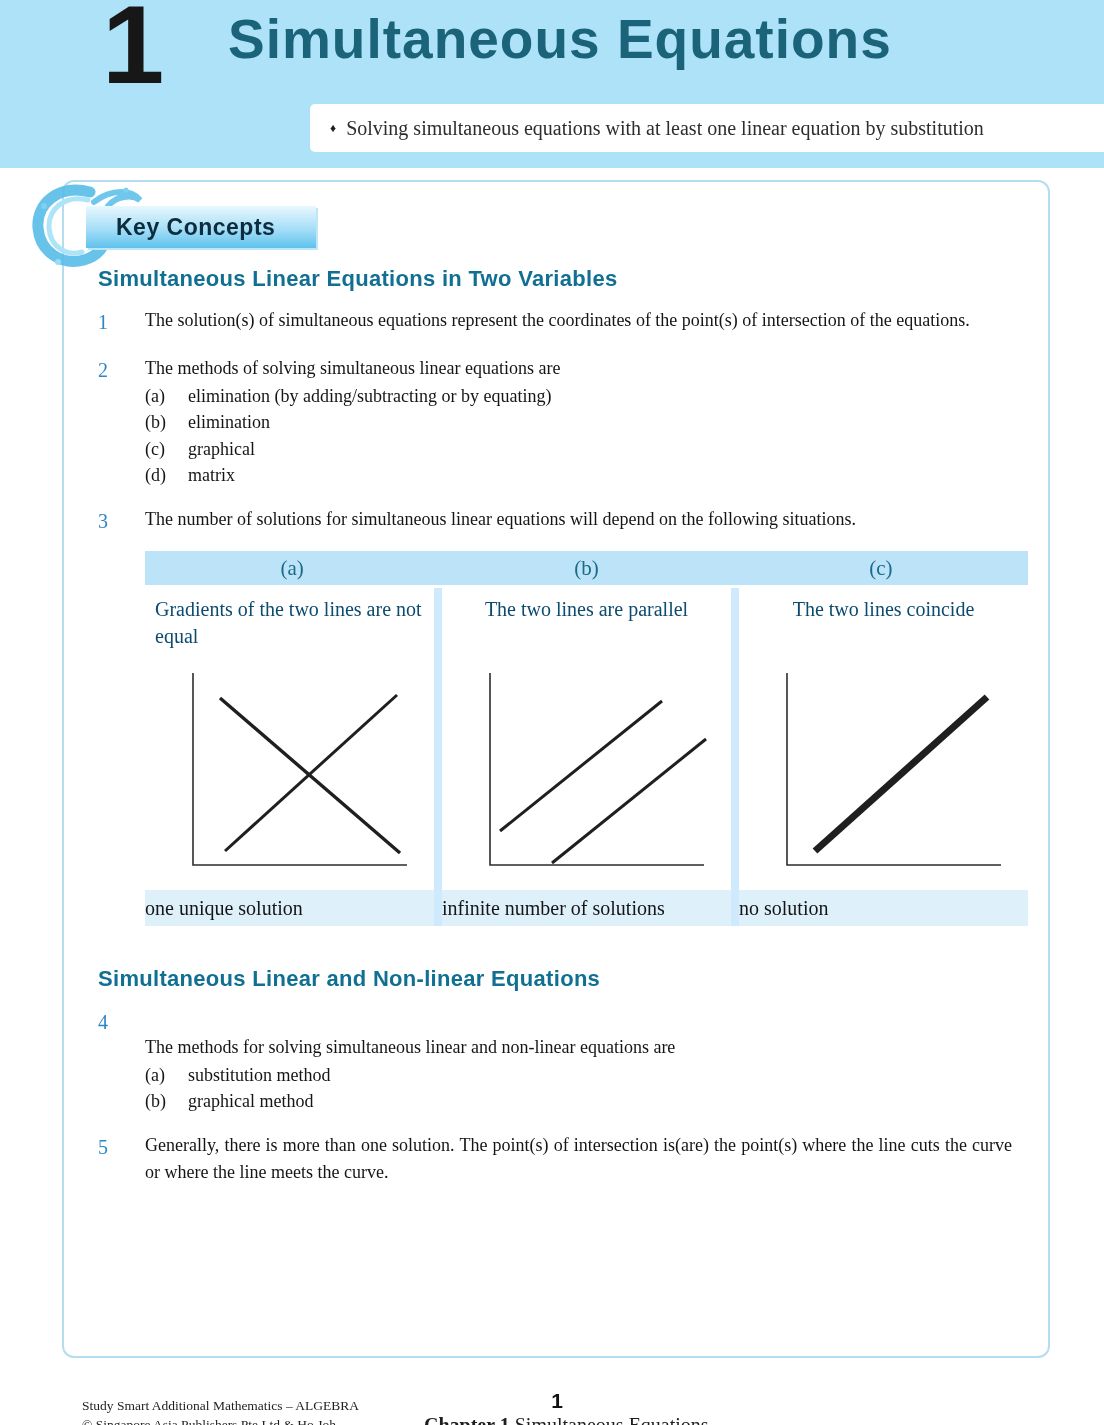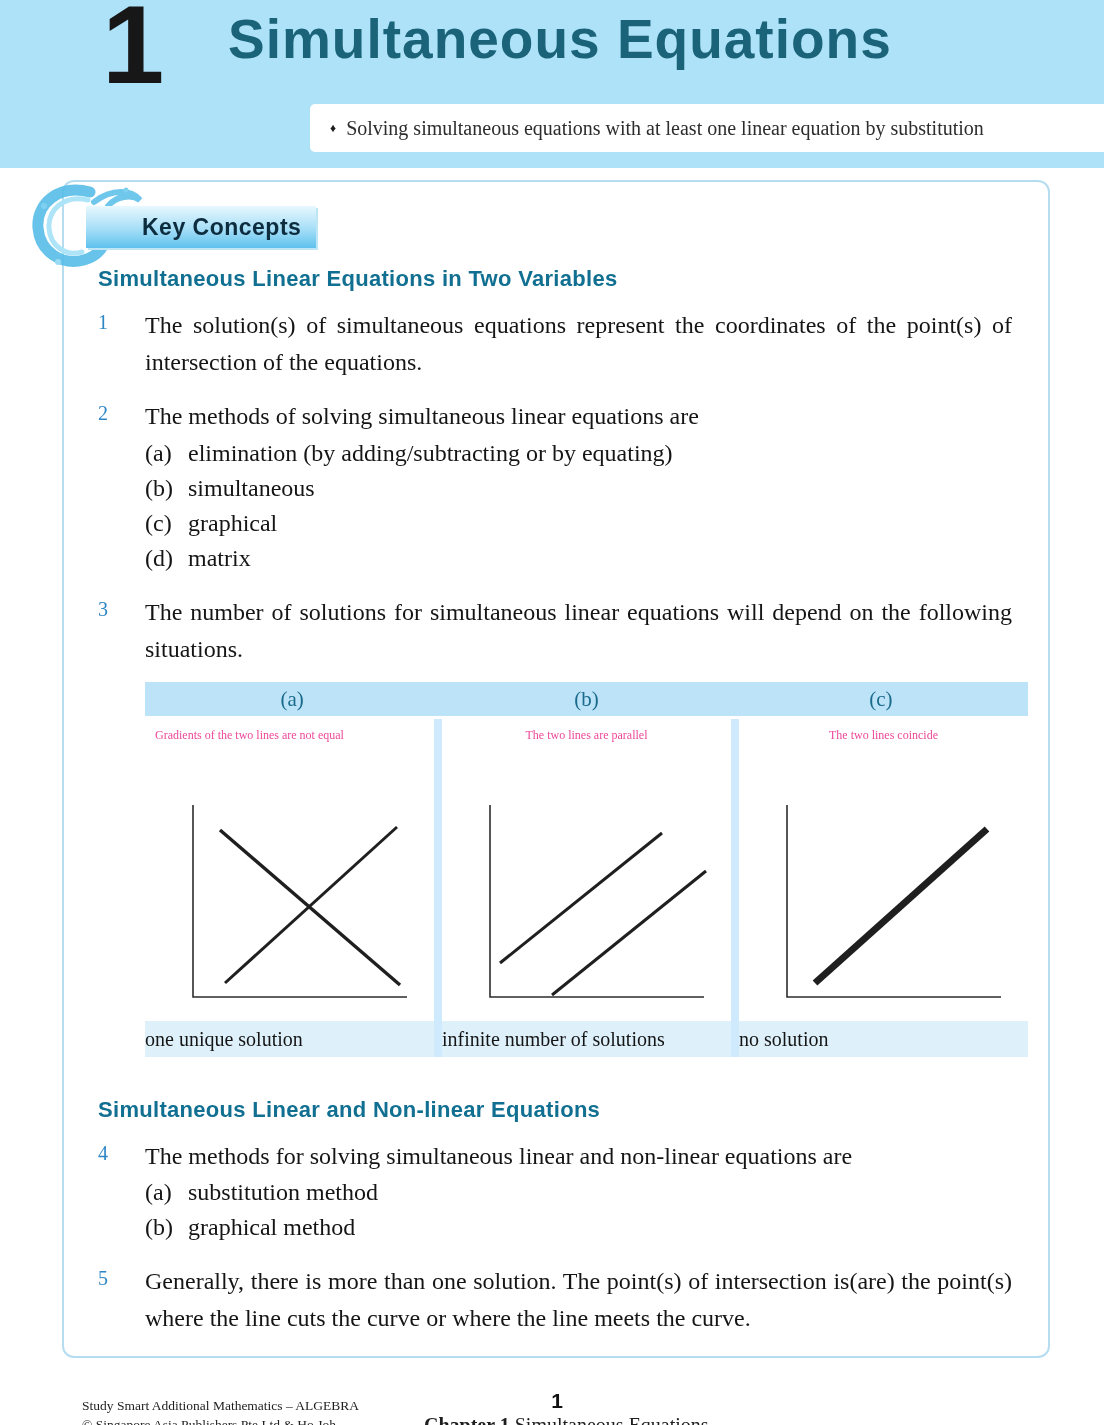--- a/index.html
+++ b/index.html
@@ -35,50 +35,50 @@
     background:#ffffff; border:2px solid #b5ddef; border-radius:12px;
     box-sizing:border-box;
   }
   .kc-badge {
     position:absolute; left:22px; top:24px; width:230px; height:42px;
     background:linear-gradient(180deg,#e8f8fe 0%,#a6def7 55%,#5fc2ed 100%);
     box-shadow:2px 2px 0 #bfe6f7;
   }
   .kc-badge .kc-label {
     font-family:"Liberation Sans", sans-serif; font-weight:800; font-size:23px;
-    color:#0d2c3e; line-height:42px; padding-left:56px; letter-spacing:.5px; display:block;
+    color:#0d2c3e; line-height:42px; padding-left:30px; letter-spacing:.5px; display:block;
   }
   .splash { position:absolute; left:-36px; top:-2px; pointer-events:none; }
 
   .panel-content { position:absolute; left:0; top:84px; right:16px; }
 
   .section-heading {
     font-family:"Liberation Sans", sans-serif; font-weight:700; font-size:22px;
     color:#117092; margin:0 0 15px 34px; letter-spacing:.3px;
   }
   .section-heading.second { margin-top:40px; }
 
   .list-item { display:flex; margin:0 20px 14px 34px; }
   .list-item .num { width:47px; flex:none; color:#2e86c4; font-size:20px; line-height:1.55; }
-  .list-item .txt { flex:1; font-size:24px; line-height:1.55; color:#151515; text-align:justify; }
+  .list-item .txt { flex:1; font-size:18px; line-height:1.55; color:#151515; text-align:justify; }
   .list-item.gap-lg { margin-bottom:17px; }
   .sub { display:flex; line-height:1.47; }
   .sub .lbl { width:43px; flex:none; }
 
   
   .concept-table { margin:12px 0 0 81px; width:883px; }
   .ct-header { display:flex; background:#bce3f7; height:34px; }
   .ct-header span { flex:1; text-align:center; line-height:34px; color:#1b6b8c; font-size:21px; }
   .ct-body {
     display:grid; grid-template-columns:1fr 1fr 1fr; column-gap:8px; row-gap:0;
     background:#cfeafc; margin-top:3px;
   }
   .ct-desc {
-    background:#ffffff; padding:8px 10px 2px; font-size:12px; line-height:1.35;
-    min-height:64px; box-sizing:border-box; color:#ec4899;
+    background:#ffffff; padding:8px 10px 2px; font-size:20px; line-height:1.35;
+    min-height:64px; box-sizing:border-box; color:#0c4a6e;
   }
   .ct-desc.center { text-align:center; }
   .ct-diagram { background:#ffffff; height:238px; display:flex; align-items:center; justify-content:center; }
   .ct-result { background:#def1fb; height:36px; line-height:36px; text-align:left; font-size:20px; color:#151515; }
 
   
   .footer-series { position:absolute; left:82px; top:1398px; font-size:13.5px; color:#1e1e1e; }
   .footer-copyright { position:absolute; left:82px; top:1417px; font-size:13.5px; color:#1e1e1e; }
   .footer-page-num {
     position:absolute; left:527px; top:1389px; width:60px; text-align:center;
@@ -128,21 +128,21 @@
       <div class="list-item gap-lg">
         <span class="num">2</span>
         <div class="txt" style="text-align:left;">
           <div>The methods of solving simultaneous linear equations are</div>
           <div class="sub">
             <span class="lbl">(a)</span>
             <span>elimination (by adding/subtracting or by equating)</span>
           </div>
           <div class="sub">
             <span class="lbl">(b)</span>
-            <span>simultaneous</span>
+            <span>elimination</span>
           </div>
           <div class="sub">
             <span class="lbl">(c)</span>
             <span>graphical</span>
           </div>
           <div class="sub">
             <span class="lbl">(d)</span>
             <span>matrix</span>
           </div>
         </div>
@@ -188,21 +188,21 @@
           <div class="ct-result">one unique solution</div>
           <div class="ct-result">infinite number of solutions</div>
           <div class="ct-result">no solution</div>
         </div>
       </div>
 
       <h2 class="section-heading second">Simultaneous Linear and Non-linear Equations</h2>
 
       <div class="list-item gap-lg">
         <span class="num">4</span>
-        <div class="txt" style="text-align:left;">
+        <div class="txt" style="text-align:left;margin-top:27px;">
           <div>The methods for solving simultaneous linear and non-linear equations are</div>
           <div class="sub">
             <span class="lbl">(a)</span>
             <span>substitution method</span>
           </div>
           <div class="sub">
             <span class="lbl">(b)</span>
             <span>graphical method</span>
           </div>
         </div>

